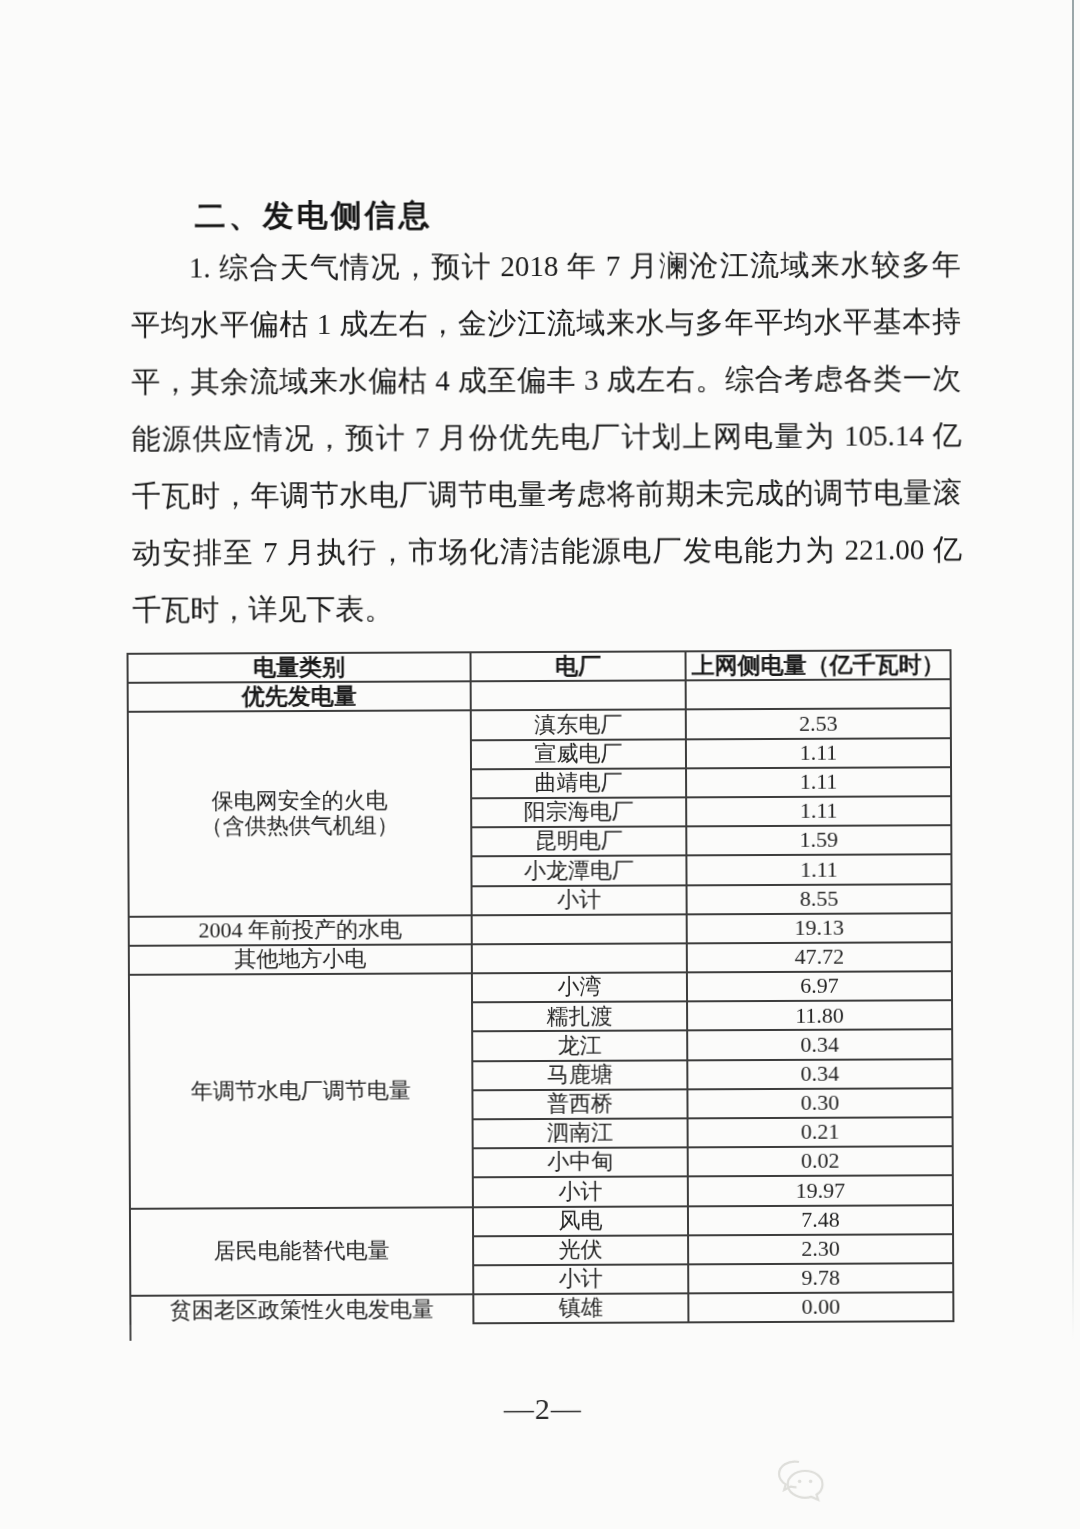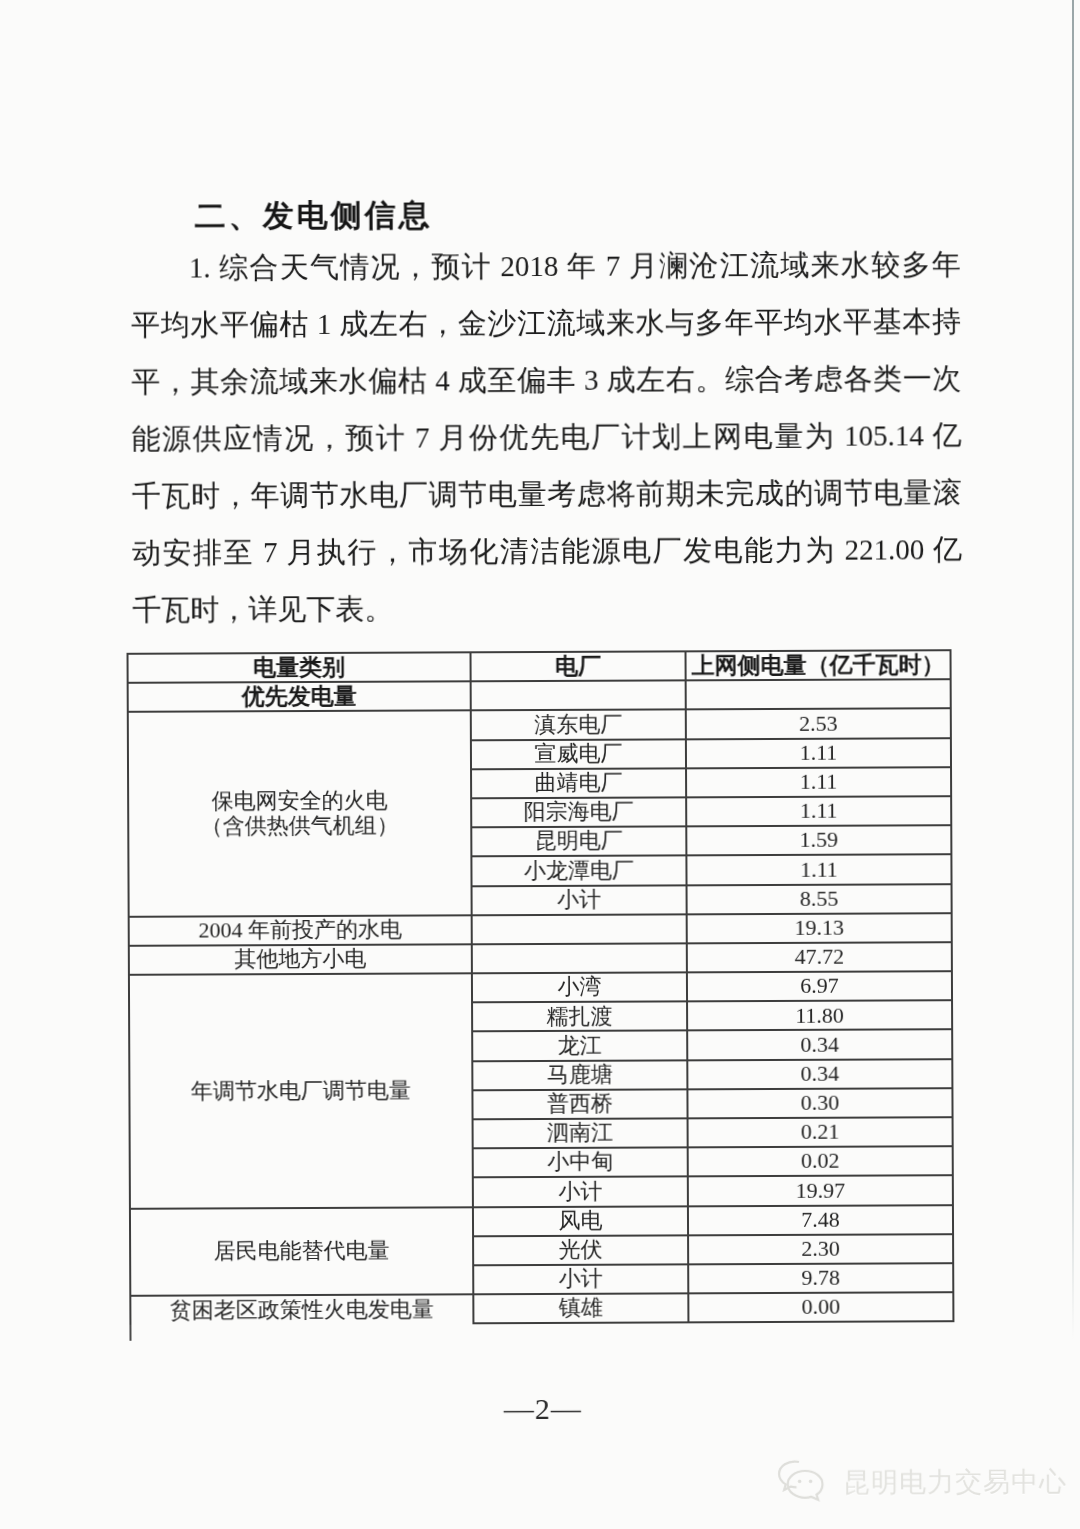--- a/index.html
+++ b/index.html
@@ -200,18 +200,17 @@
           <g fill="none" stroke="#dededa" stroke-width="2.2">
             <path d="M24 8 C13 6 4 12 4 20 c0 4.4 2.6 8 6.6 10.4 L9 36 l6.6-3.4 c1.8 0.5 3.8 0.8 5.8 0.7"></path>
             <path d="M30 17 c-9.6 0-17.4 6-17.4 13.4 0 7.4 7.8 13.4 17.4 13.4 2.2 0 4.3-0.3 6.2-0.9 L43 46 l-1.6-5.2 c3.8-2.4 6-6 6-10.4 C47.4 23 39.6 17 30 17 Z"></path>
           </g>
           <g fill="#dededa">
             <circle cx="24.5" cy="27.5" r="1.8"></circle>
             <circle cx="35.5" cy="27.5" r="1.8"></circle>
           </g>
         </svg>
       </span>
-      <span class="wm-text">昆明电力交易中心</span>
     </div>
   </div>
 
   <div class="scan-edge"></div>
 </div>
 
 </body></html>

